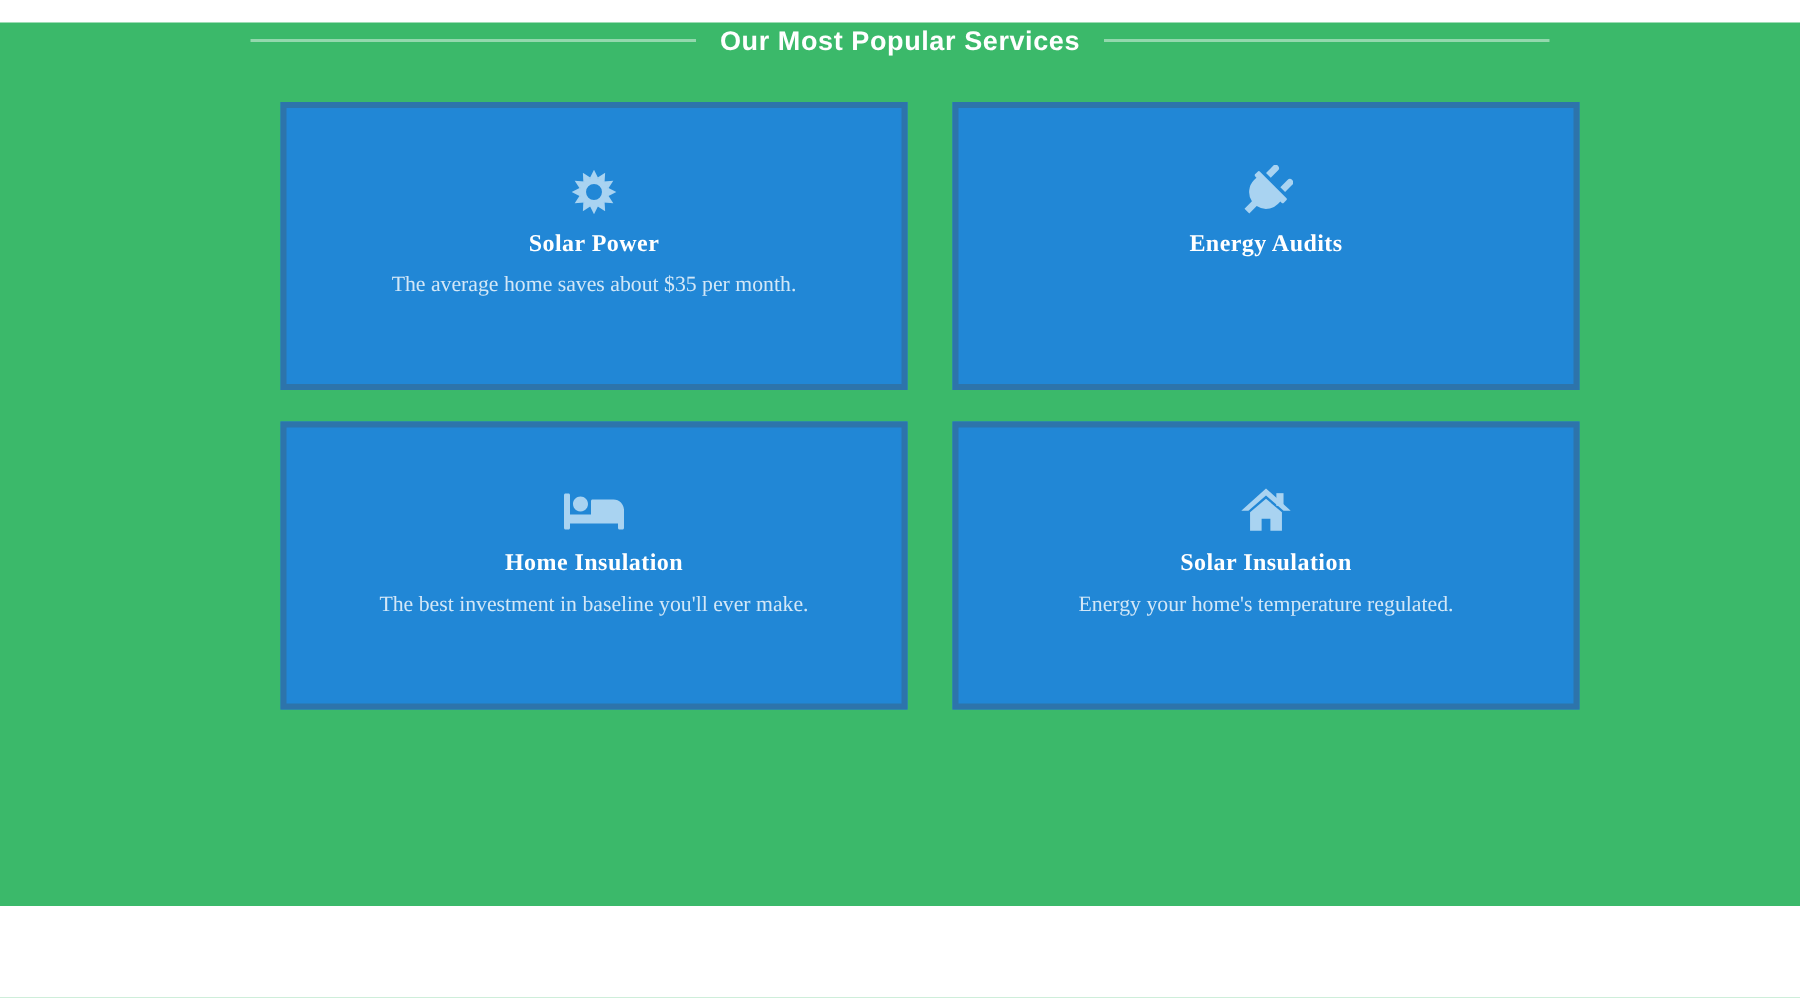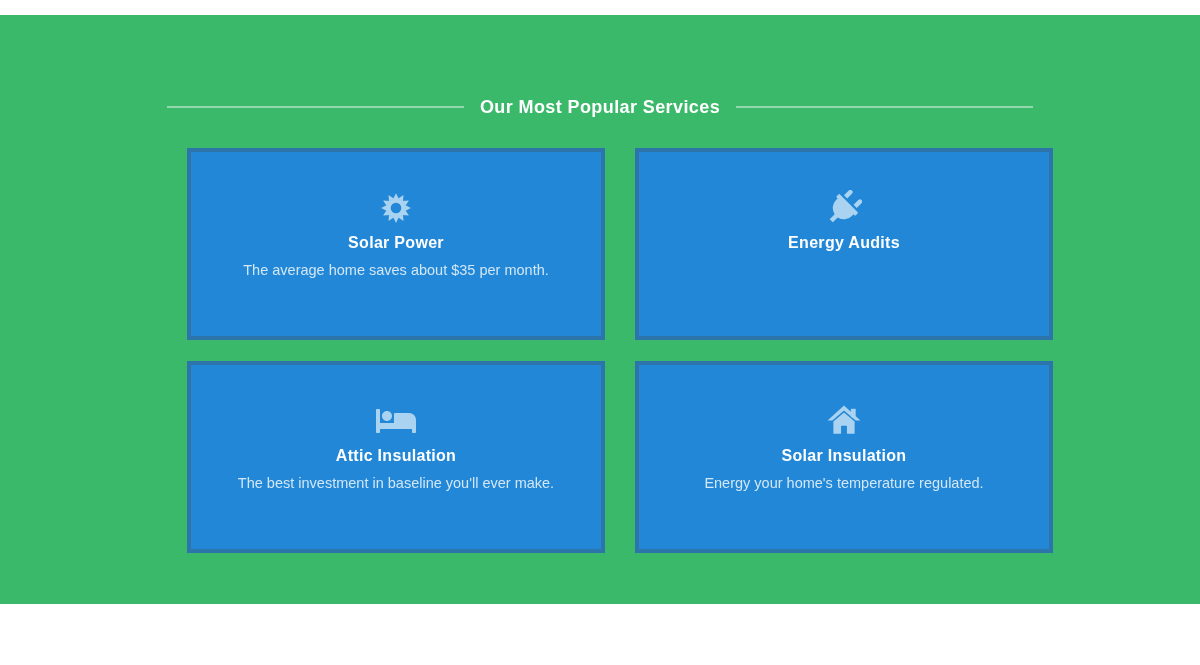--- a/index.html
+++ b/index.html
@@ -6,21 +6,20 @@
   html, body {
     width: 1200px; height: 665px;
     background: #ffffff;
     font-family: "Liberation Sans", sans-serif;
     overflow: hidden;
   }
   .section {
     margin-top: 15px;
     height: 589px;
     background: #3bb96a;
-    padding-top: 80px;
   }
   .heading-row {
     width: 866px;
     margin: 0 auto;
     display: flex;
     align-items: center;
     gap: 16px;
     height: 24px;
   }
   .heading-rule {
@@ -35,20 +34,21 @@
     letter-spacing: 0.4px;
     white-space: nowrap;
   }
   .grid {
     width: 826px;
     margin: 29px auto 0;
     display: grid;
     grid-template-columns: 418px 418px;
     column-gap: 30px;
     row-gap: 21px;
+    font-family: Liberation Serif, serif;
   }
   .card {
     height: 192px;
     background: #2187d6;
     border: 4px solid #2d74ab;
     text-align: center;
     padding-top: 38px;
     cursor: pointer;
   }
   .card .icon {
@@ -119,21 +119,21 @@
       </div>
       <h3 class="card-title">Energy Audits</h3>
     </div>
 
     <div class="card">
       <div class="icon">
         <svg viewBox="0 0 640 512" width="40" height="32">
           <path fill="#a9d3f1" d="M176 256c44.11 0 80-35.89 80-80s-35.89-80-80-80-80 35.89-80 80 35.89 80 80 80zm352-128H304c-8.84 0-16 7.16-16 16v144H64V80c0-8.84-7.16-16-16-16H16C7.16 64 0 71.16 0 80v352c0 8.84 7.16 16 16 16h32c8.84 0 16-7.16 16-16v-48h512v48c0 8.84 7.16 16 16 16h32c8.84 0 16-7.16 16-16V240c0-61.86-50.14-112-112-112z"></path>
         </svg>
       </div>
-      <h3 class="card-title">Attic Insulation</h3>
+      <h3 class="card-title">Home Insulation</h3>
       <p class="card-desc">The best investment in baseline you'll ever make.</p>
     </div>
 
     <div class="card">
       <div class="icon">
         <svg viewBox="0 0 64 64" width="36" height="34" fill="#a9d3f1">
           <rect x="45" y="9" width="9" height="16"></rect>
           <polygon points="32,3 63,31 54,31 32,12 10,31 1,31"></polygon>
           <path d="M12 33 L32 16 L52 33 L52 56 L37.5 56 L37.5 41 L26.5 41 L26.5 56 L12 56 Z"></path>
         </svg>

